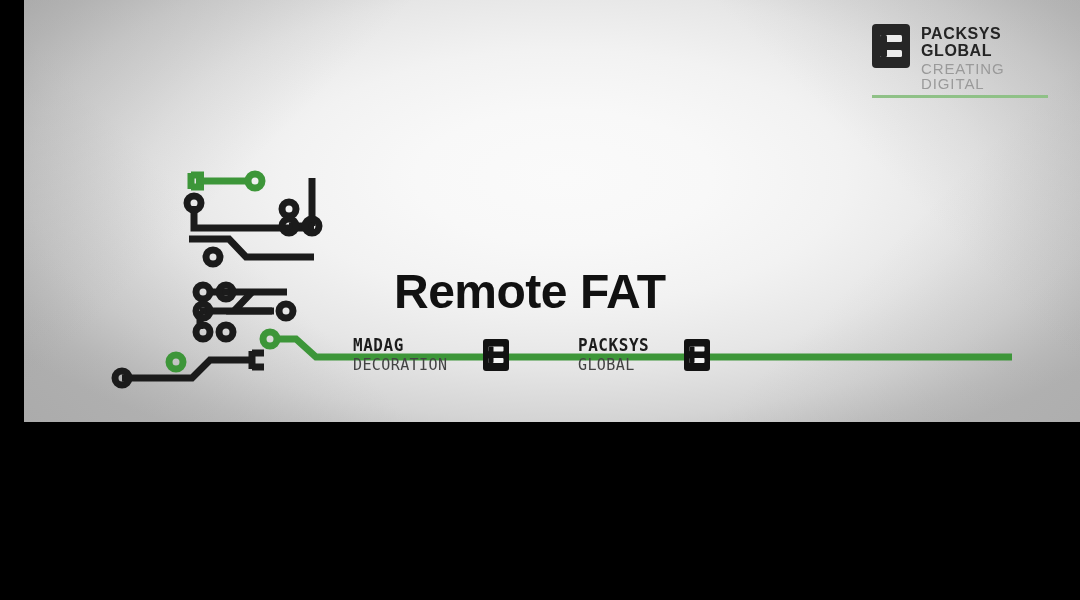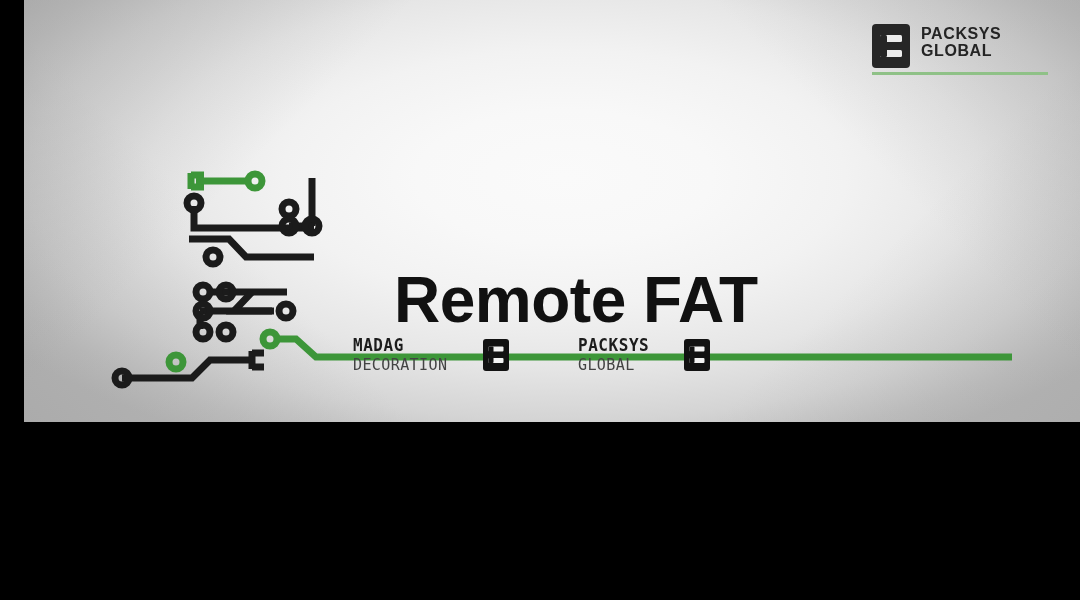--- a/index.html
+++ b/index.html
@@ -85,21 +85,21 @@
     width: 1080px;
     height: 600px;
     pointer-events: none;
   }
 
   
   .title {
     position: absolute;
     left: 370px;
     top: 268px;
-    font-size: 64px;
+    font-size: 48px;
     font-weight: bold;
     color: #111111;
     letter-spacing: -0.5px;
     white-space: nowrap;
     line-height: 1;
   }
 
   
   .brandbar {
     position: absolute;
@@ -219,20 +219,21 @@
     <div class="logo-row">
       <svg class="logo-mark" viewBox="0 0 38 44" xmlns="http://www.w3.org/2000/svg">
         <rect x="0" y="0" width="38" height="44" rx="4" fill="#262626"></rect>
         <rect x="8" y="11" width="22" height="7" rx="1.5" fill="#ececec"></rect>
         <rect x="8" y="26" width="22" height="7" rx="1.5" fill="#ececec"></rect>
         <rect x="8" y="11" width="7" height="22" rx="1.5" fill="#262626"></rect>
       </svg>
       <div class="logo-words">
         <span class="logo-l1">PACKSYS</span>
         <span class="logo-l2">GLOBAL</span>
+        <span class="logo-l3">CREATING DIGITAL</span>
       </div>
     </div>
     <div class="logo-rule"></div>
   </div>
 
   <div class="title">Remote FAT</div>
 
   <div class="brandbar">
 
     <div class="brand-cell">

